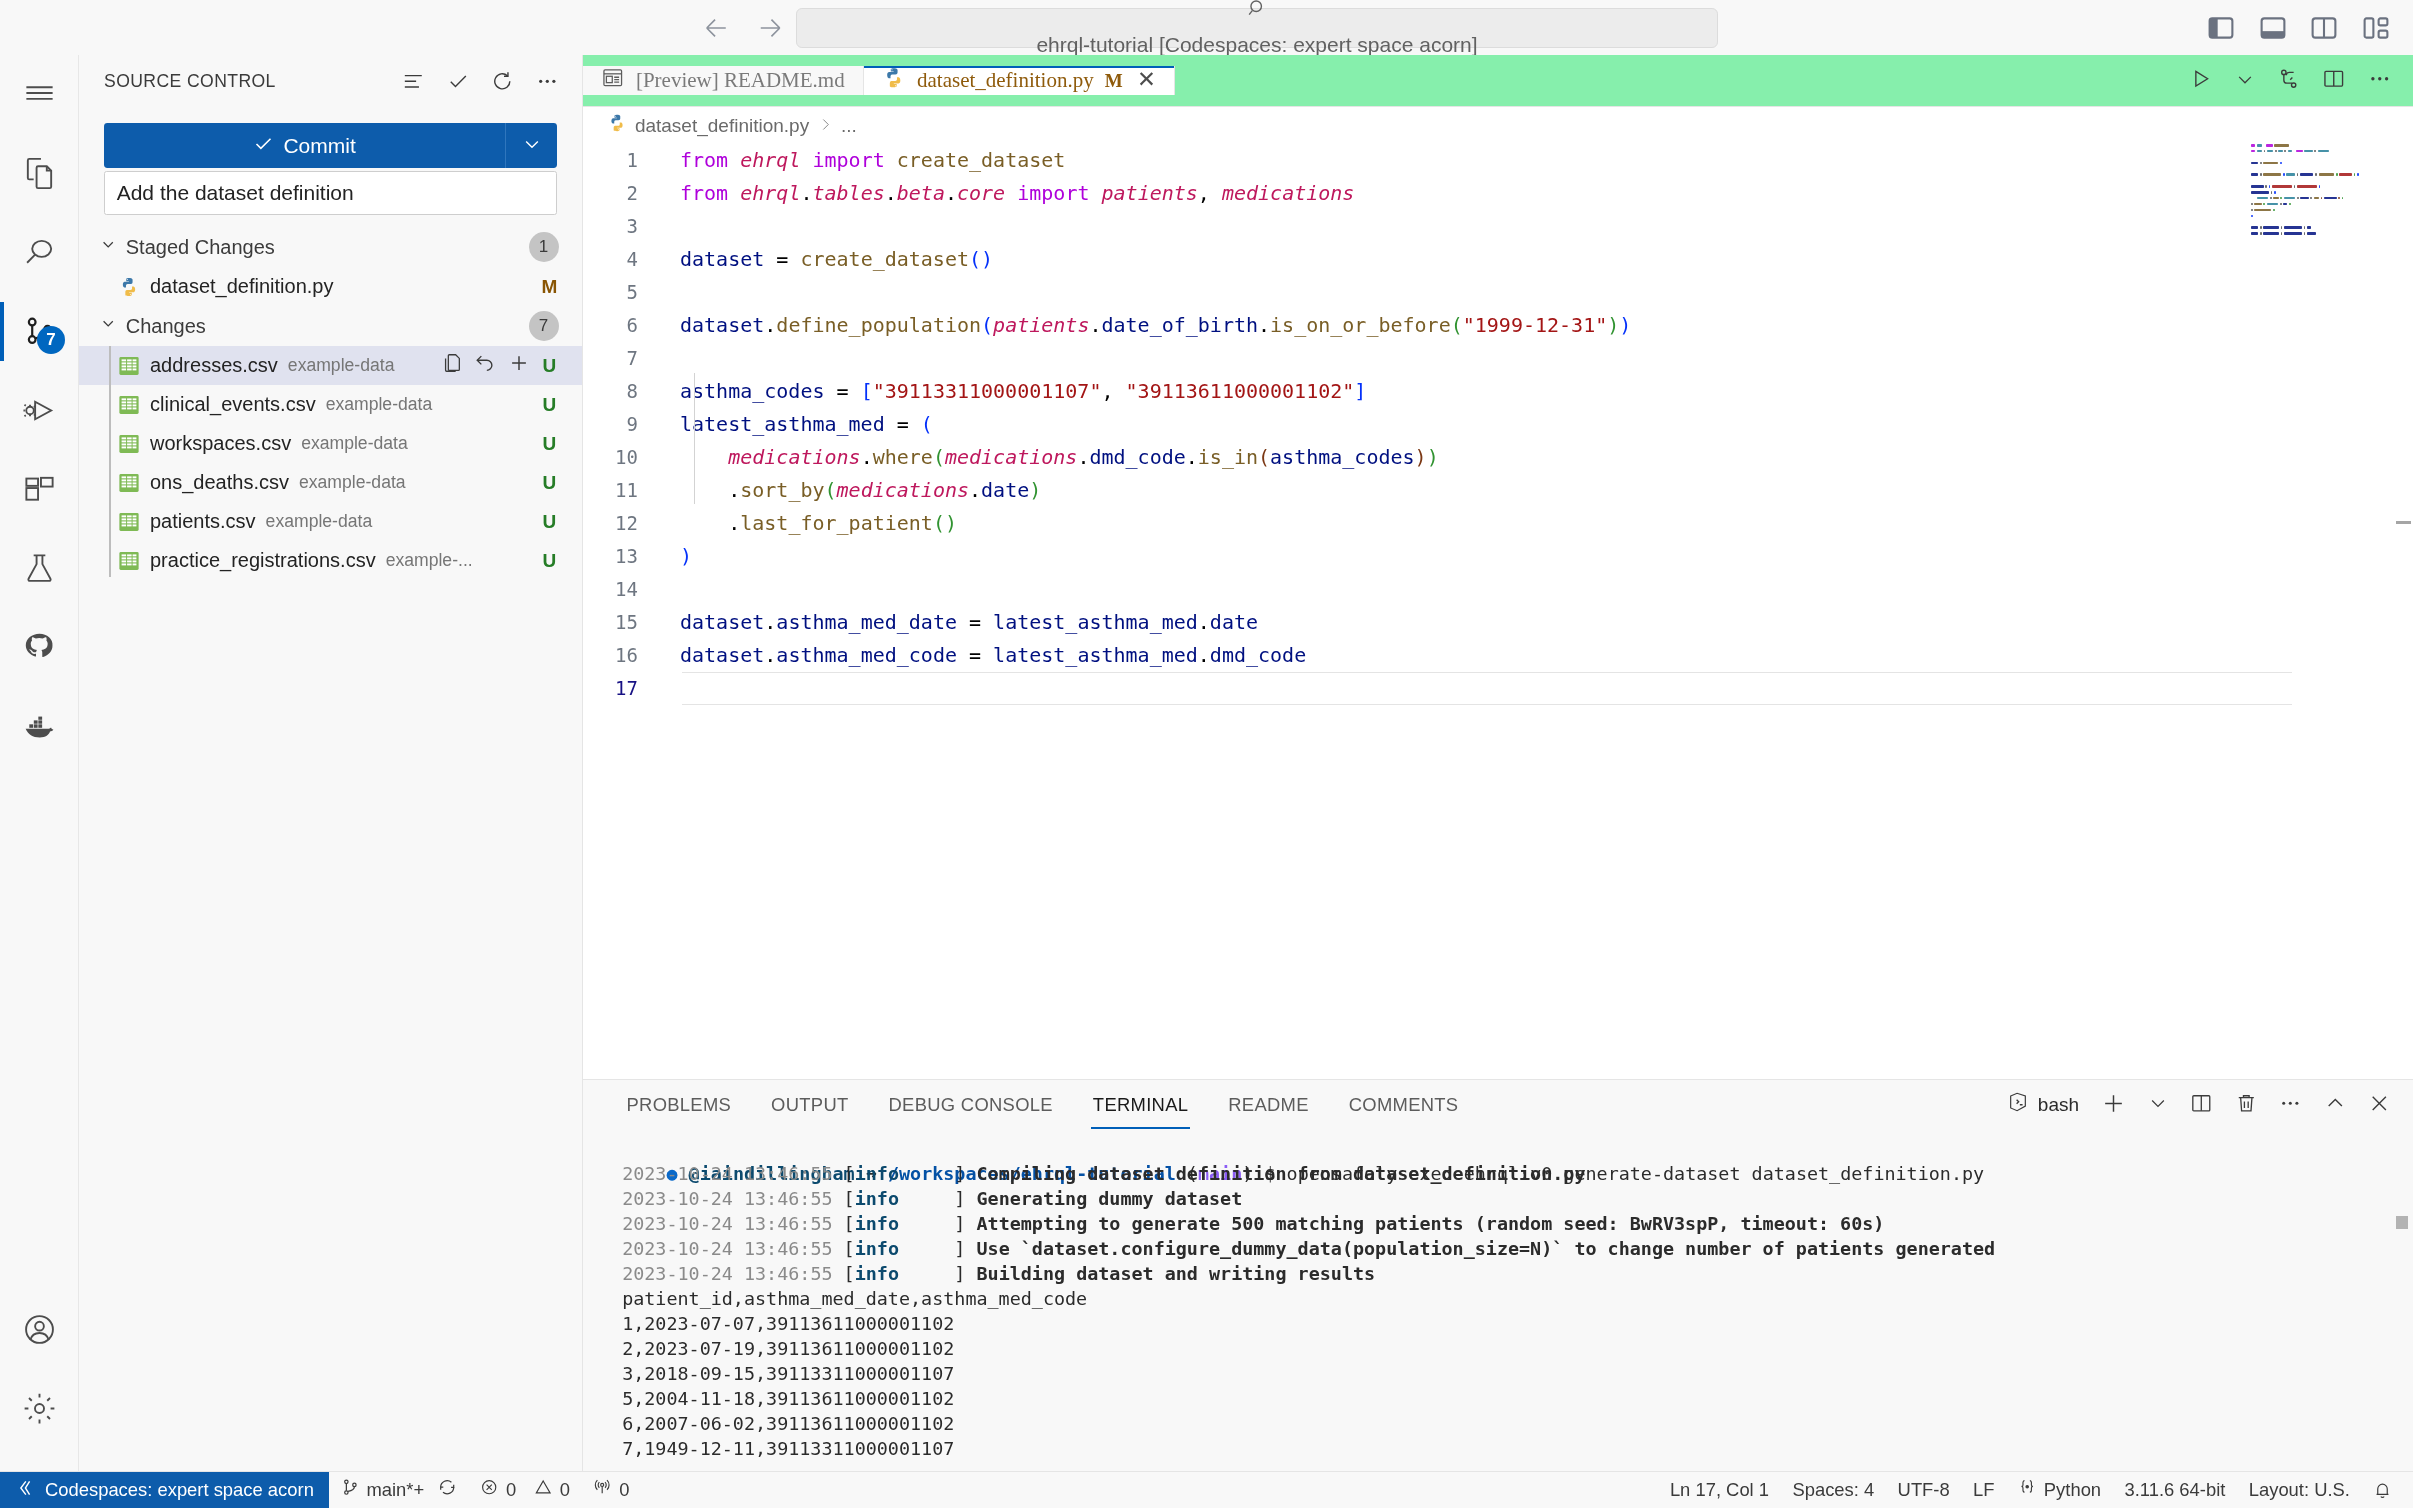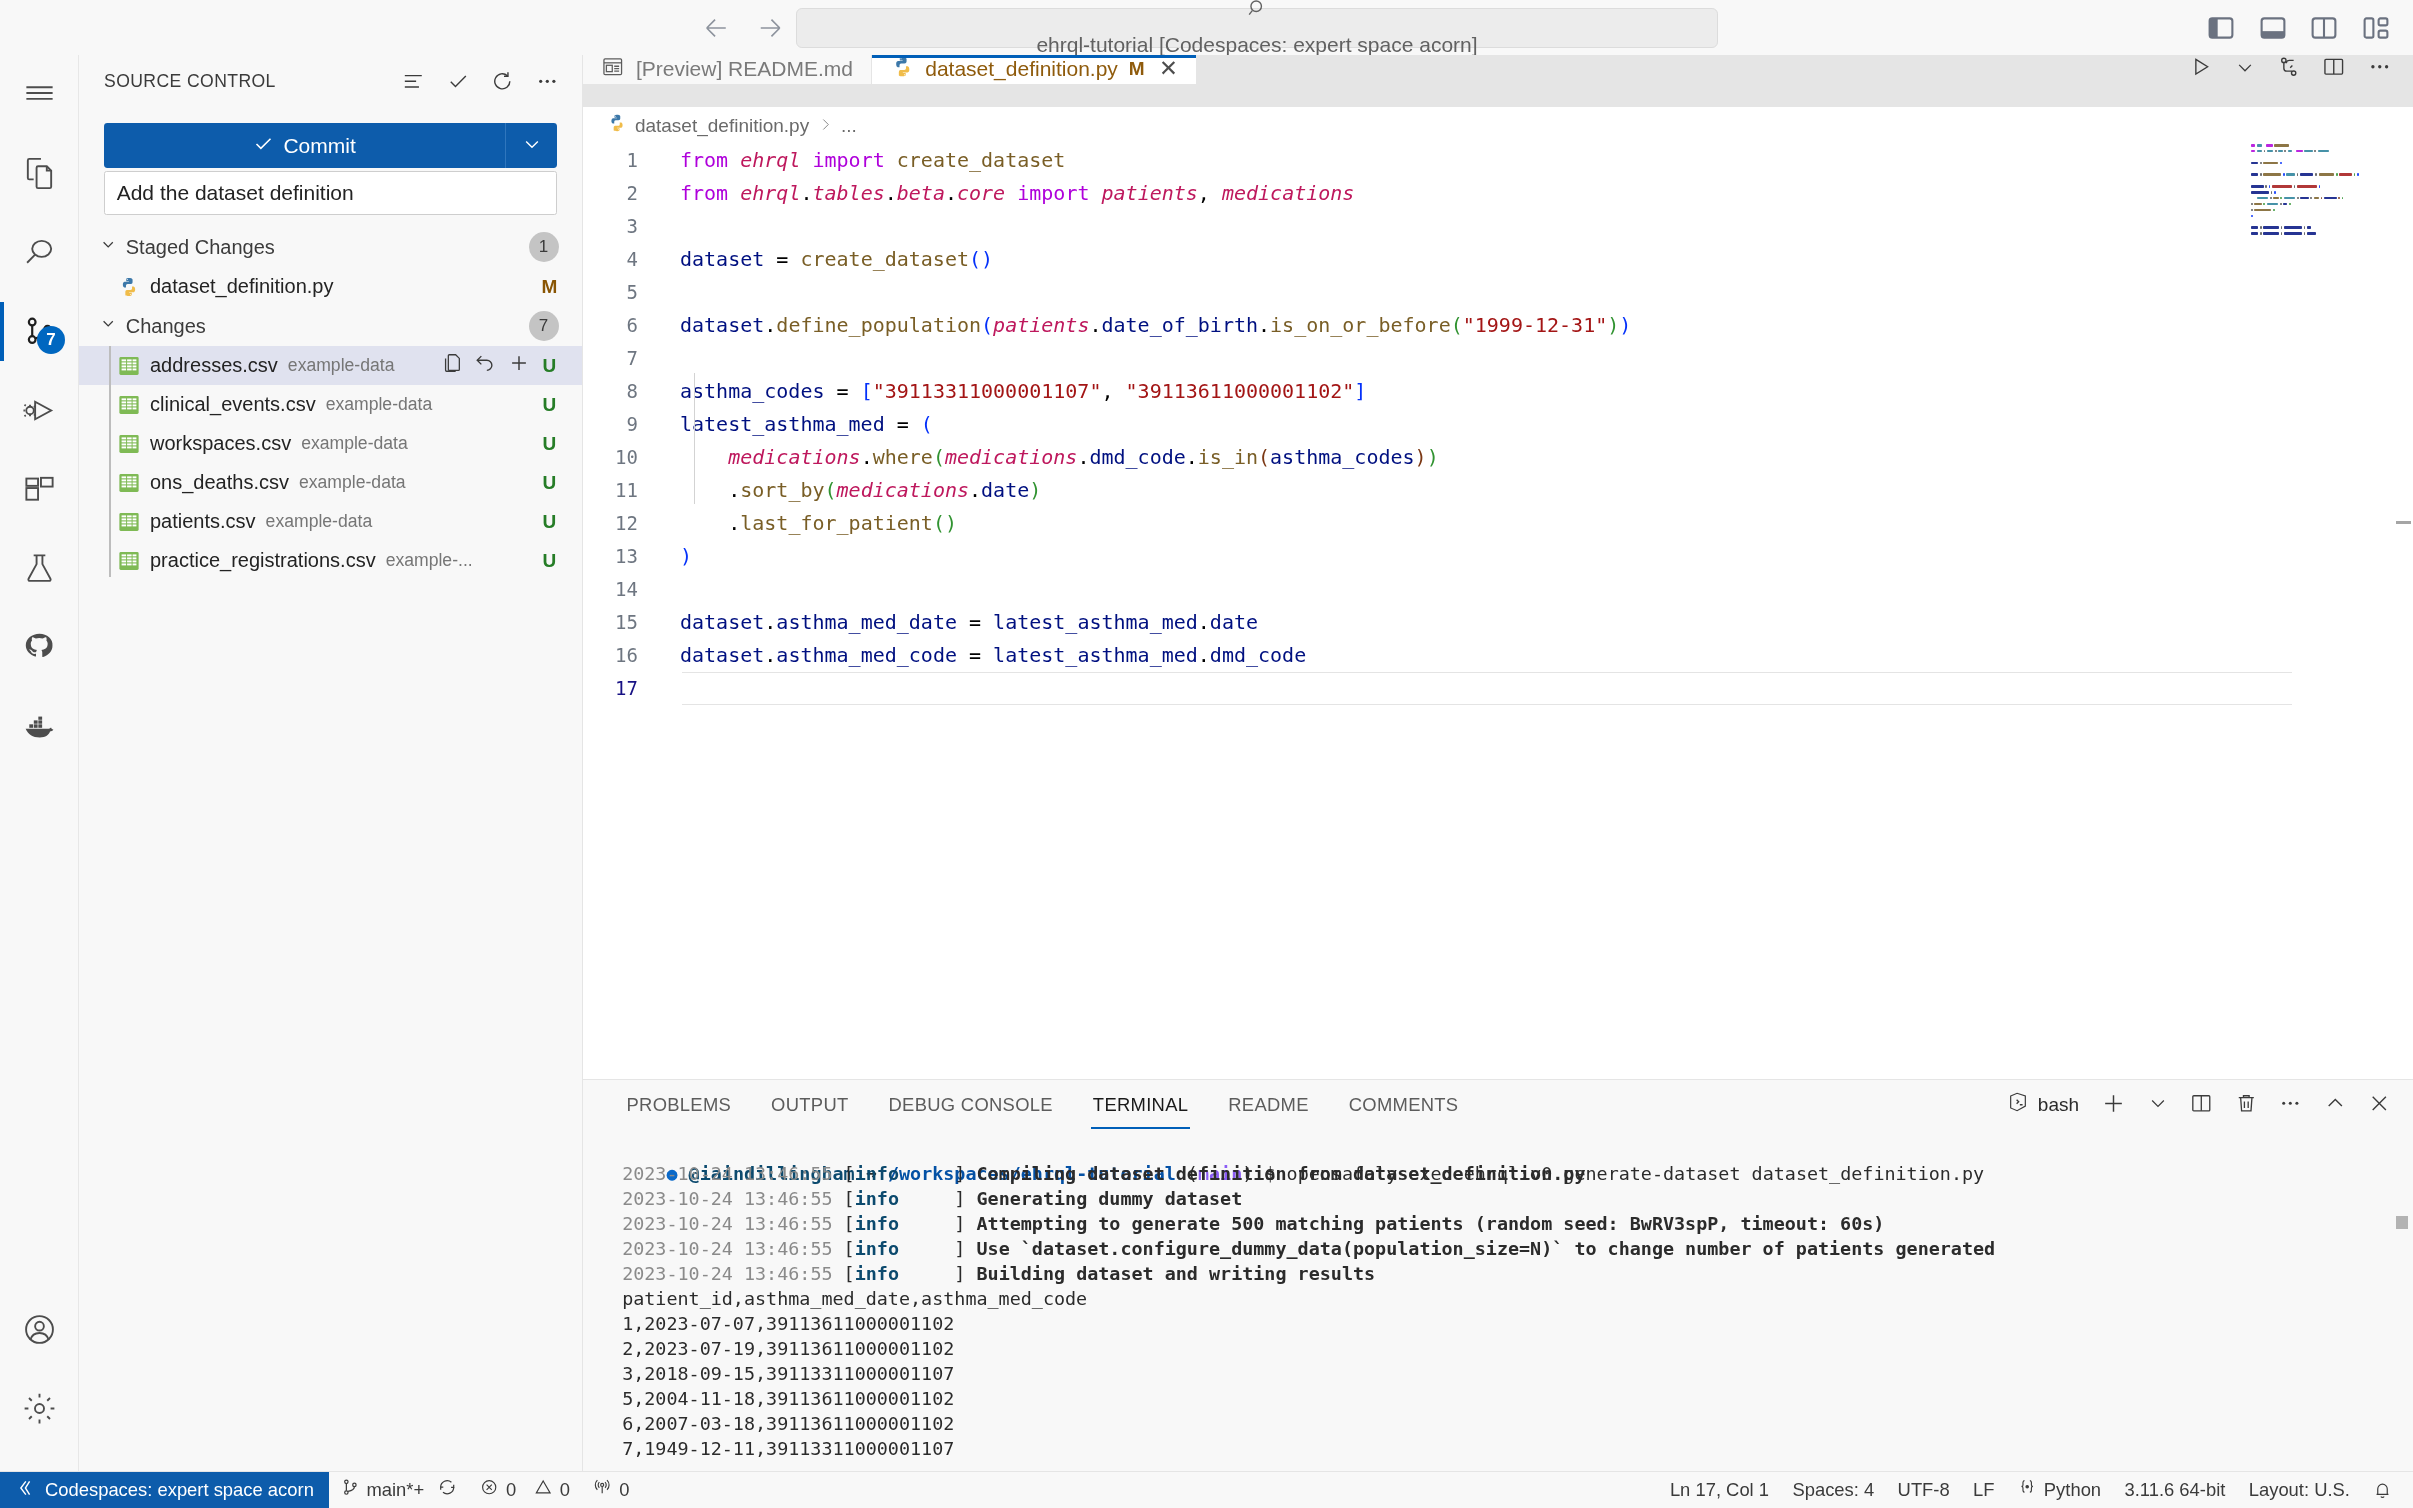--- a/index.html
+++ b/index.html
@@ -126,22 +126,22 @@
   #changes-indent-line {
     position: absolute; left: 30px; width: 1.7px; background: #bdbdbd;
   }
 
   
   #editorarea {
     position: absolute; top: 55px; left: 583px; right: 0; height: 1024px;
     background: #ffffff;
   }
   #tabbar {
-    height: 52px; background: #e5e5e5; display: flex; align-items: flex-start;
-    border-bottom: 0.8px solid #e5e5e5; position: relative;
+    height: 52px; background: #86efac; display: flex; align-items: center;
+    border-bottom: 0.8px solid #e5e5e5; position: relative; font-family: Liberation Serif, serif;
   }
   .tab {
     display: flex; align-items: center; gap: 11px; padding: 0 18.4px;
     font-size: 21px; color: #7a7a7a; background: #f8f8f8;
     border-right: 0.8px solid #e5e5e5; position: relative;
   }
   .tab.active {
     background: #ffffff; color: #8f5b0c;
   }
   .tab.active::before {
@@ -892,21 +892,21 @@
         <div class="tline">  <span class="t-gray">2023-10-24 13:46:55</span> [<span class="t-green">info</span>     ] <span class="t-bold">Attempting to generate 500 matching patients (random seed: BwRV3spP, timeout: 60s)</span></div>
         <div class="tline">  <span class="t-gray">2023-10-24 13:46:55</span> [<span class="t-green">info</span>     ] <span class="t-bold">Use `dataset.configure_dummy_data(population_size=N)` to change number of patients generated</span></div>
         <div class="tline">  <span class="t-gray">2023-10-24 13:46:55</span> [<span class="t-green">info</span>     ] <span class="t-bold">Building dataset and writing results</span></div>
       </div>
     <div id="terminal-csv">
         <div class="tline">  patient_id,asthma_med_date,asthma_med_code</div>
         <div class="tline">  1,2023-07-07,39113611000001102</div>
         <div class="tline">  2,2023-07-19,39113611000001102</div>
         <div class="tline">  3,2018-09-15,39113311000001107</div>
         <div class="tline">  5,2004-11-18,39113611000001102</div>
-        <div class="tline">  6,2007-03-18,39113611000001102</div>
+        <div class="tline">  6,2007-06-02,39113611000001102</div>
         <div class="tline">  7,1949-12-11,39113311000001107</div>
       </div>
     <div id="term-scroll-mark"></div>
   </div>
 </div>
 
 <div id="statusbar">
   <div id="remote-indicator">
     <span>
       <svg width="20" height="20" viewBox="0 0 24 24" fill="none" stroke="#fff" stroke-width="1.7">

